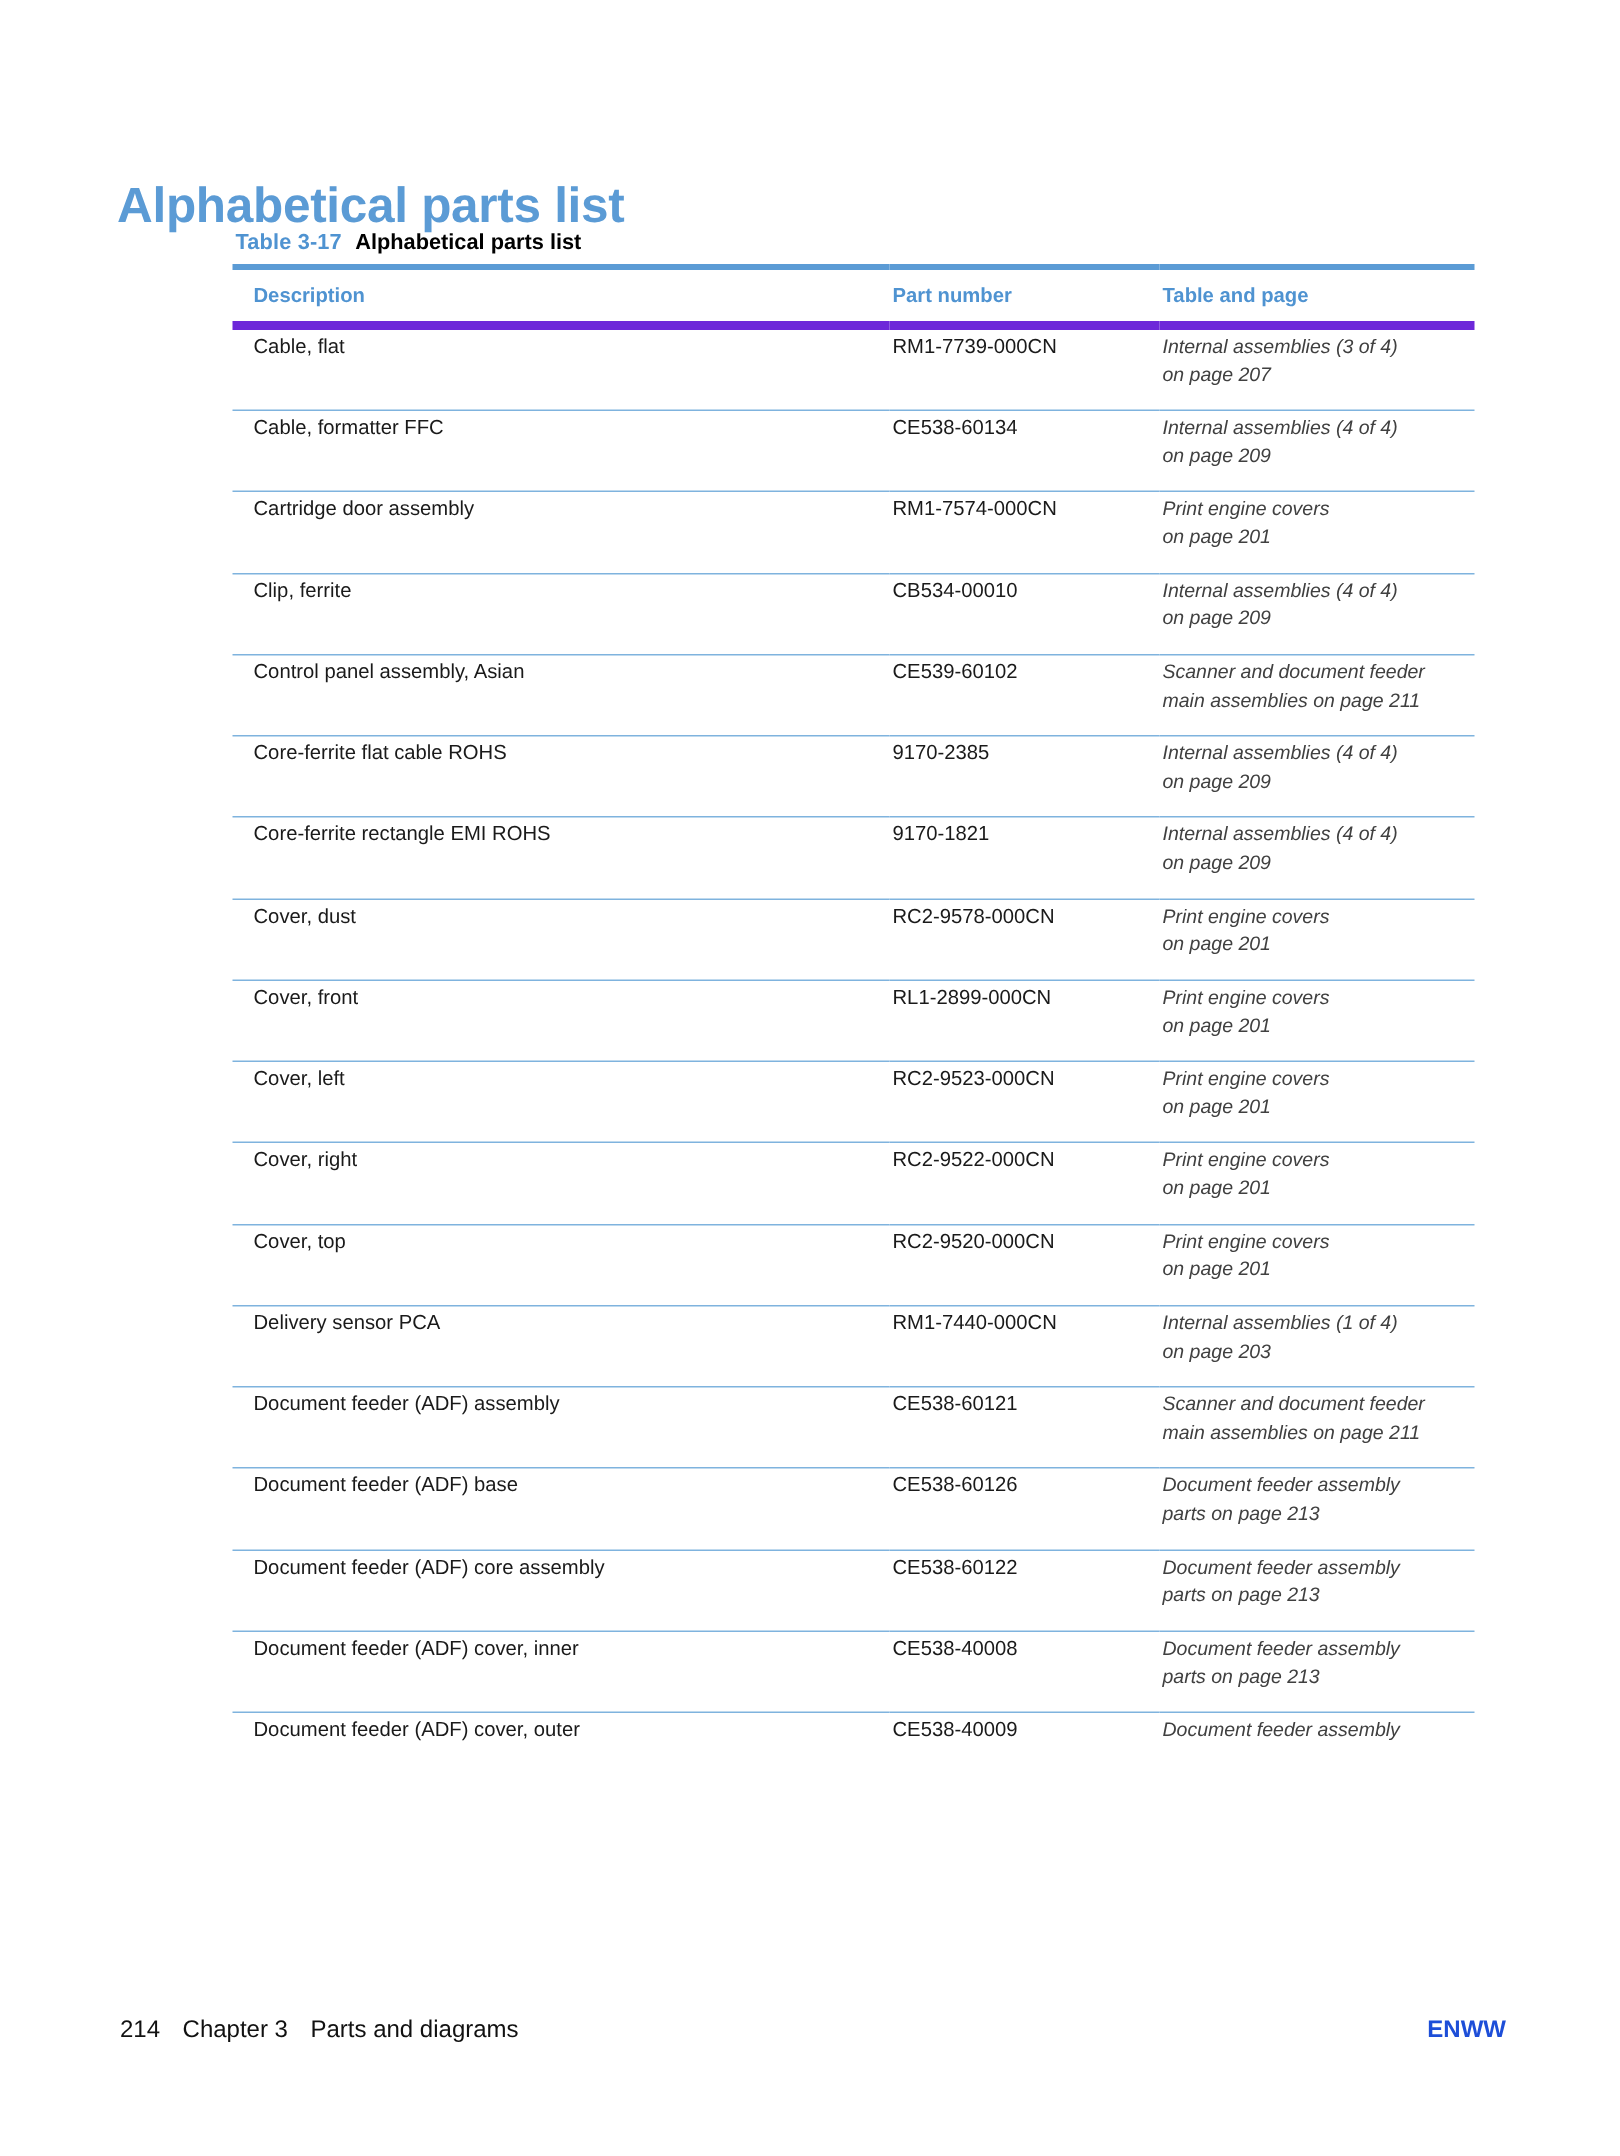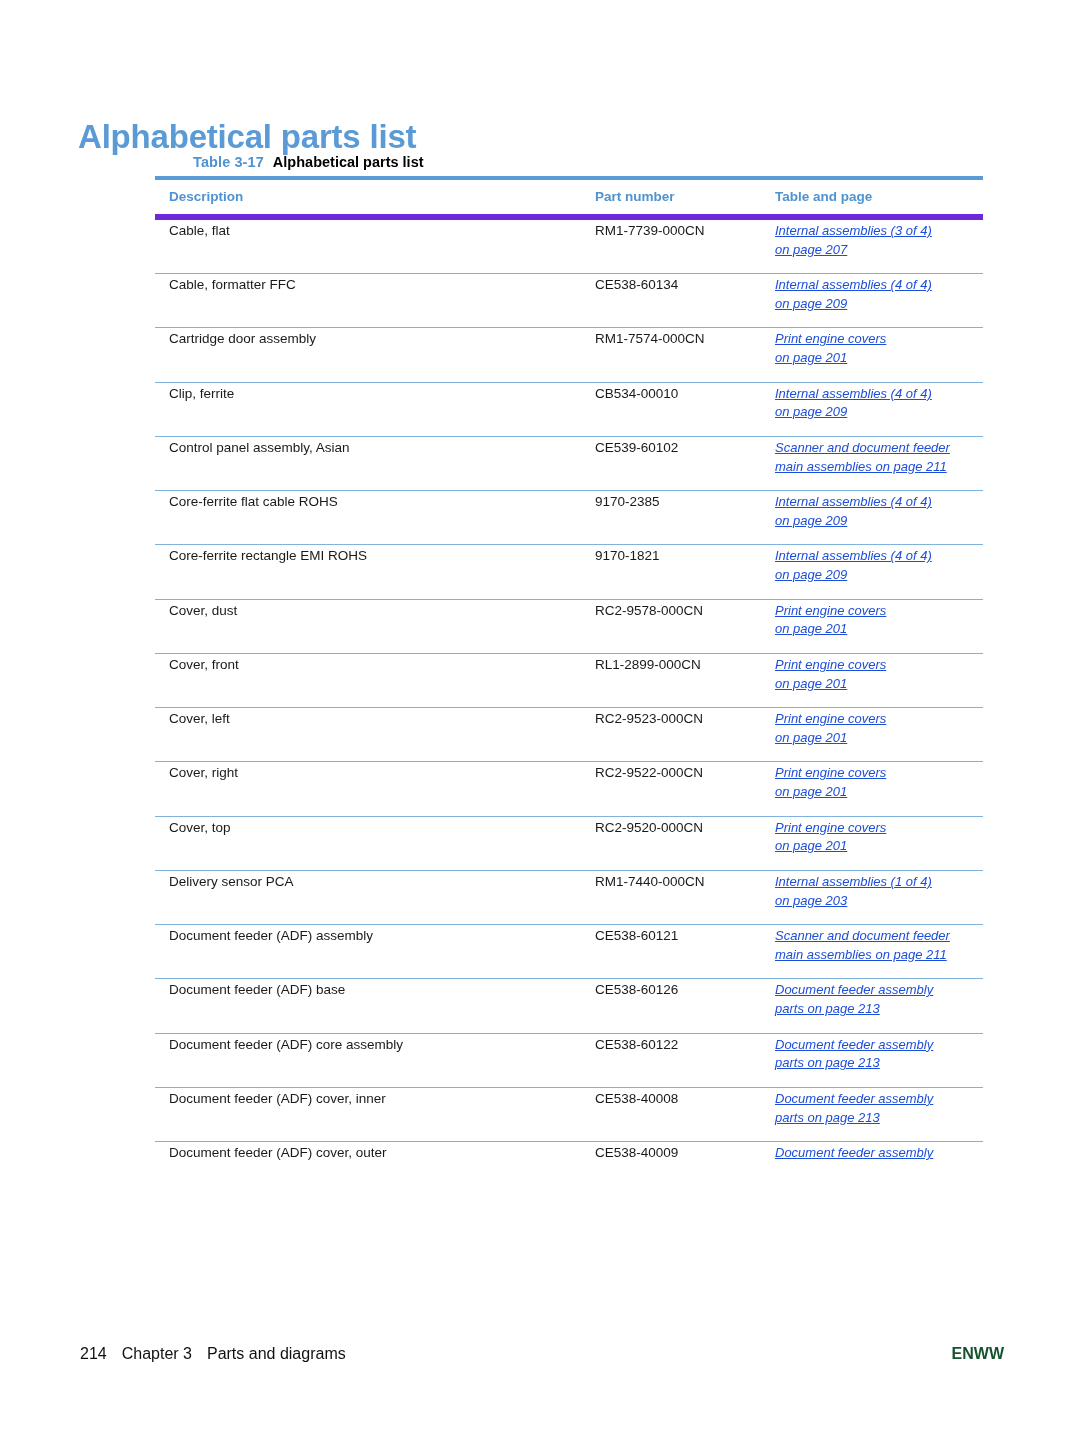--- a/index.html
+++ b/index.html
@@ -40,21 +40,20 @@
 
   
   .table-caption {
     position: absolute;
     left: 157px;
     top: 155px;
     font-size: 14.5px;
     font-weight: bold;
     line-height: 1.1;
     white-space: nowrap;
-    margin-left: 36px;
   }
   .table-caption .caption-number {
     color: #4f93d1;
     letter-spacing: 0.1px;
   }
   .table-caption .caption-text {
     color: #000000;
     margin-left: 9px;
   }
 
@@ -100,23 +99,22 @@
   }
   table.parts-table tbody td.cell-desc { padding-left: 14px; }
   table.parts-table tbody td.cell-part { padding-left: 2px; white-space: nowrap; }
   table.parts-table tbody td.cell-link { padding-left: 2px; }
 
   table.parts-table tbody tr:last-child td {
     border-bottom: none;
   }
 
   .xref {
-    color: #1d4ed8;
+    color: #404040;
     font-style: italic;
-    text-decoration: underline;
     font-size: 13px;
     line-height: 1.42;
     display: inline;
     cursor: pointer;
   }
 
   
   .footer {
     position: absolute;
     left: 0;
@@ -134,21 +132,21 @@
   }
   .footer-left .page-number { margin-right: 15px; }
   .footer-left .chapter-label { margin-right: 15px; }
   .footer-left .chapter-title { }
   .footer-right {
     position: absolute;
     right: 76px;
     top: 0;
     font-size: 16px;
     font-weight: bold;
-    color: #14532d;
+    color: #1d4ed8;
     white-space: nowrap;
   }
 </style>
 </head>
 <body>
 
 <div class="page">
 
   <h1 class="page-title">Alphabetical parts list</h1>
 

